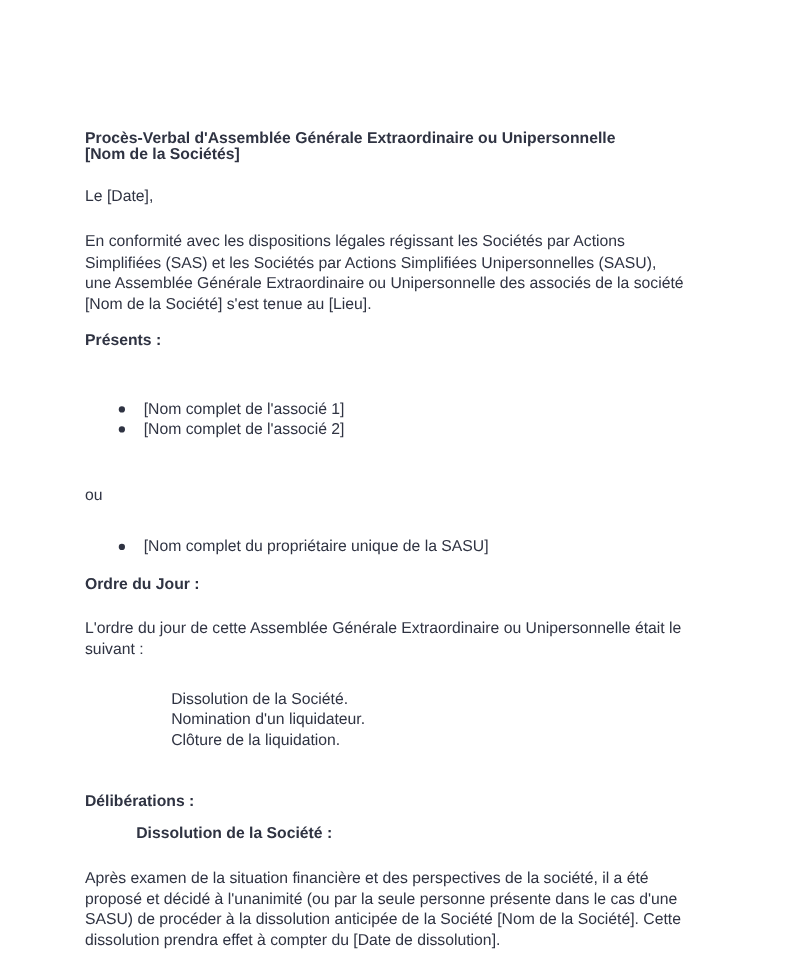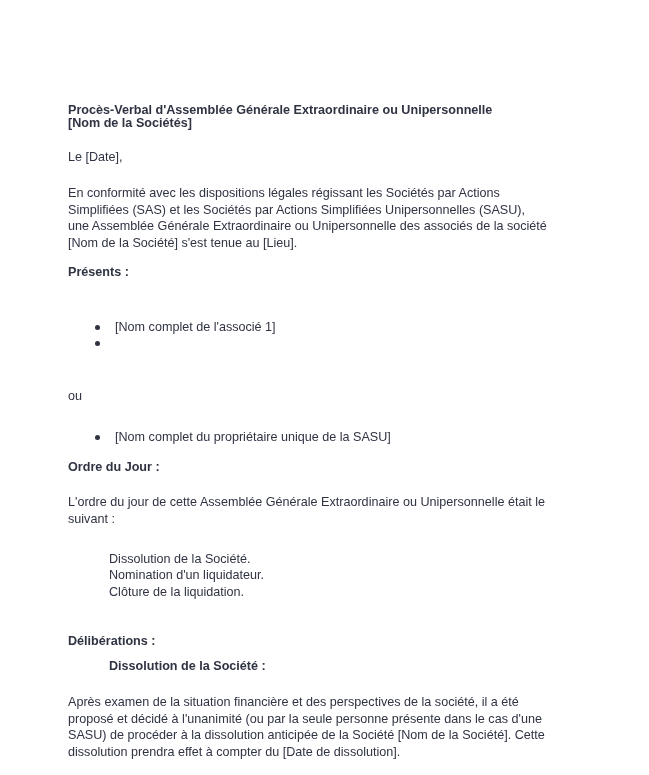--- a/index.html
+++ b/index.html
@@ -36,37 +36,37 @@
     <div class="p">En conformité avec les dispositions légales régissant les Sociétés par Actions</div>
     <div class="p">Simplifiées (SAS) et les Sociétés par Actions Simplifiées Unipersonnelles (SASU),</div>
     <div class="p">une Assemblée Générale Extraordinaire ou Unipersonnelle des associés de la société</div>
     <div class="p">[Nom de la Société] s'est tenue au [Lieu].</div>
   </div>
 
   <div class="abs p bold" style="top:264px;">Présents :</div>
 
   <ul class="bullets" style="top:314px;">
     <li><span class="dot"></span><span>[Nom complet de l'associé 1]</span></li>
-    <li><span class="dot"></span></li>
+    <li><span class="dot"></span><span>[Nom complet de l'associé 2]</span></li>
   </ul>
 
   <div class="abs p" style="top:388px;">ou</div>
 
   <ul class="bullets" style="top:424px;">
     <li><span class="dot"></span><span>[Nom complet du propriétaire unique de la SASU]</span></li>
   </ul>
 
   <div class="abs p bold" style="top:459px;">Ordre du Jour :</div>
 
   <div class="abs" style="top:494px;">
     <div class="p">L'ordre du jour de cette Assemblée Générale Extraordinaire ou Unipersonnelle était le</div>
     <div class="p">suivant :</div>
   </div>
 
-  <div class="indent" style="top:551px;">
+  <div class="indent" style="top:551px;margin-left:28px;">
     <div>Dissolution de la Société.</div>
     <div>Nomination d'un liquidateur.</div>
     <div>Clôture de la liquidation.</div>
   </div>
 
   <div class="abs p bold" style="top:633px;">Délibérations :</div>
 
   <div class="p bold" style="position:absolute; left:109px; top:658px;">Dissolution de la Société :</div>
 
   <div class="abs" style="top:694px;">

